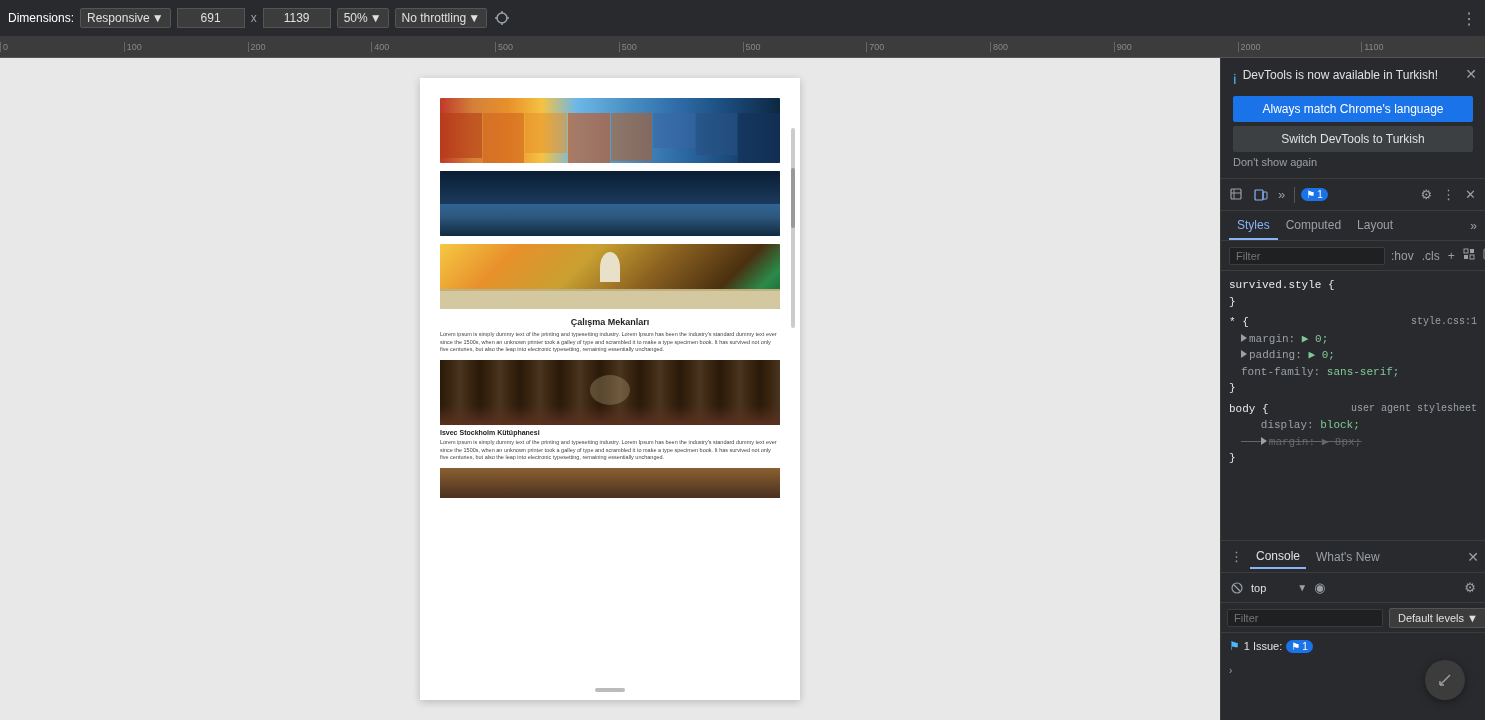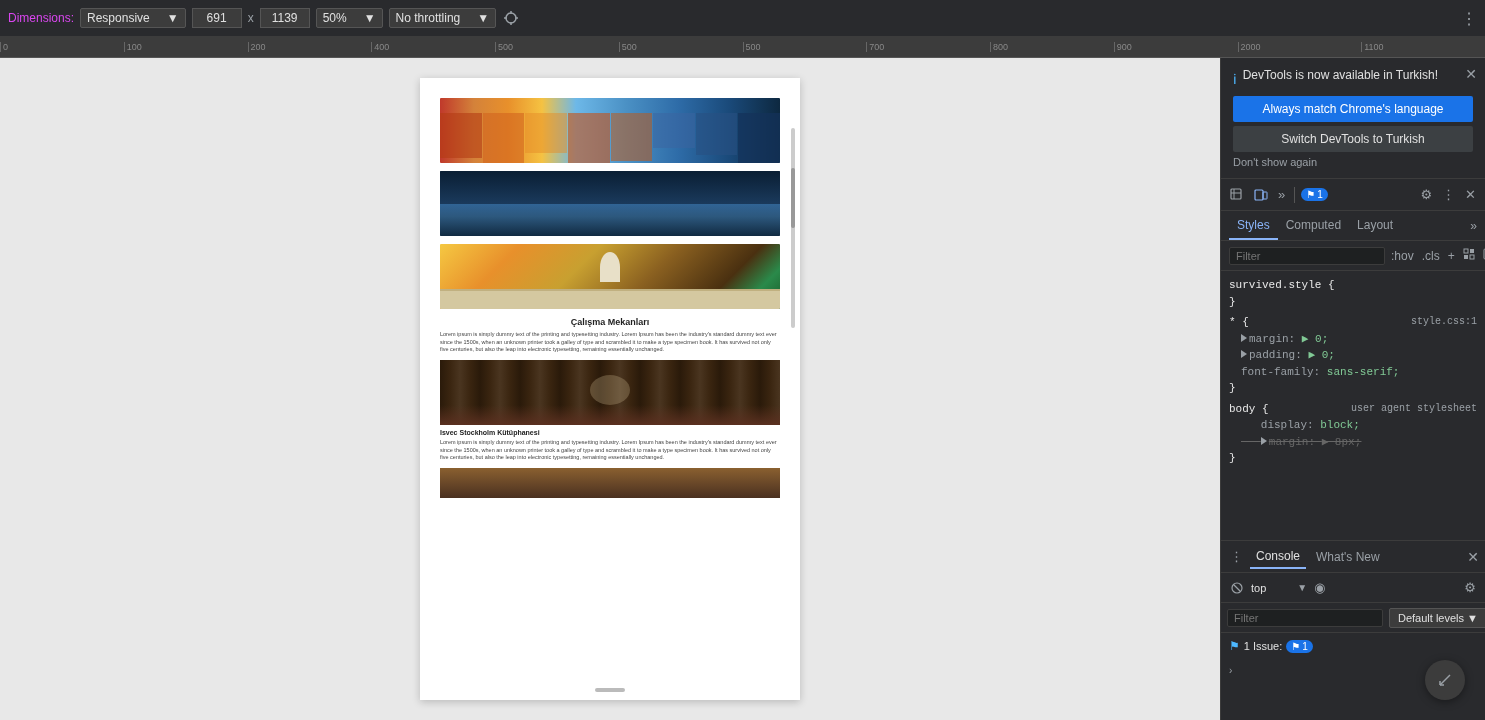--- a/index.html
+++ b/index.html
@@ -10,40 +10,40 @@
       height: 36px;
       background: #292a2d;
       display: flex;
       align-items: center;
       padding: 0 8px;
       gap: 6px;
       color: #e0e0e0;
       font-size: 12px;
       flex-shrink: 0;
     }
-    .toolbar-label { color: #d946ef; font-size: 12px; }
+    .toolbar-label { color: #ffffff; font-size: 12px; }
     .toolbar-select {
       background: #3c3c3c;
       border: 1px solid #555;
       color: #e0e0e0;
       font-size: 12px;
       padding: 2px 6px;
       border-radius: 2px;
       cursor: pointer;
       display: flex;
       align-items: center;
-      gap: 17px;
+      gap: 2px;
     }
     .toolbar-input {
       background: #3c3c3c;
       border: 1px solid #555;
       color: #e0e0e0;
       font-size: 12px;
       padding: 2px 4px;
-      width: 50px;
+      width: 68px;
       text-align: center;
     }
     .toolbar-x { color: #9aa0a6; }
     .toolbar-icon-btn {
       background: none;
       border: none;
       color: #9aa0a6;
       cursor: pointer;
       font-size: 14px;
       padding: 2px;

